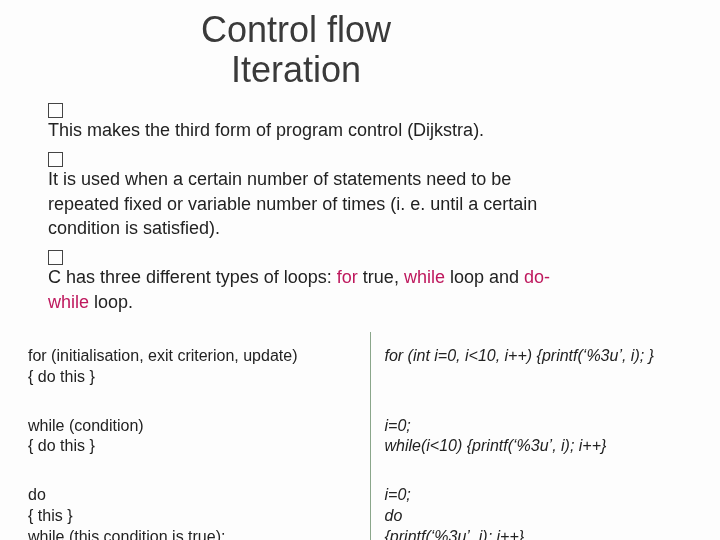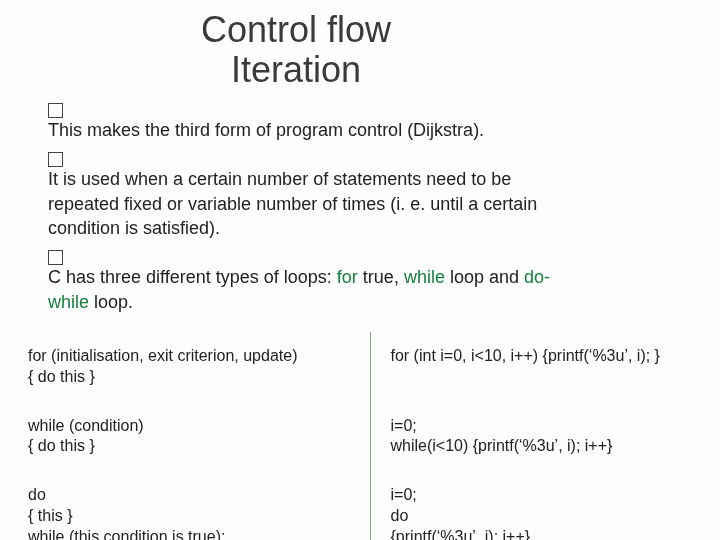--- a/index.html
+++ b/index.html
@@ -45,21 +45,21 @@
     height: 13px;
     border: 1.5px solid #444;
     margin-right: 8px;
     margin-top: 4px;
     flex: 0 0 auto;
   }
   .bullet-text {
     flex: 1 1 auto;
   }
   .kw {
-    color: #15803d;
+    color: #be185d;
   }
   .table-wrap {
     margin-top: 10px;
     width: 700px;
   }
   table.code-tbl {
     border-collapse: collapse;
     width: 100%;
   }
   table.code-tbl td {
@@ -68,21 +68,22 @@
     font-size: 16px;
     line-height: 1.3;
     white-space: pre-line;
   }
   table.code-tbl td.col-left {
     width: 50%;
     border-right: 1px solid #8aa68a;
   }
   table.code-tbl td.col-right {
     width: 50%;
-    padding-left: 20px;
+    padding-left: 14px;
+    font-style: italic;
   }
 </style>
 </head>
 <body>
 
 <div class="slide">
 
   <div class="title-block">
     <div class="title-line">Control flow</div>
     <div class="title-line">Iteration</div>

